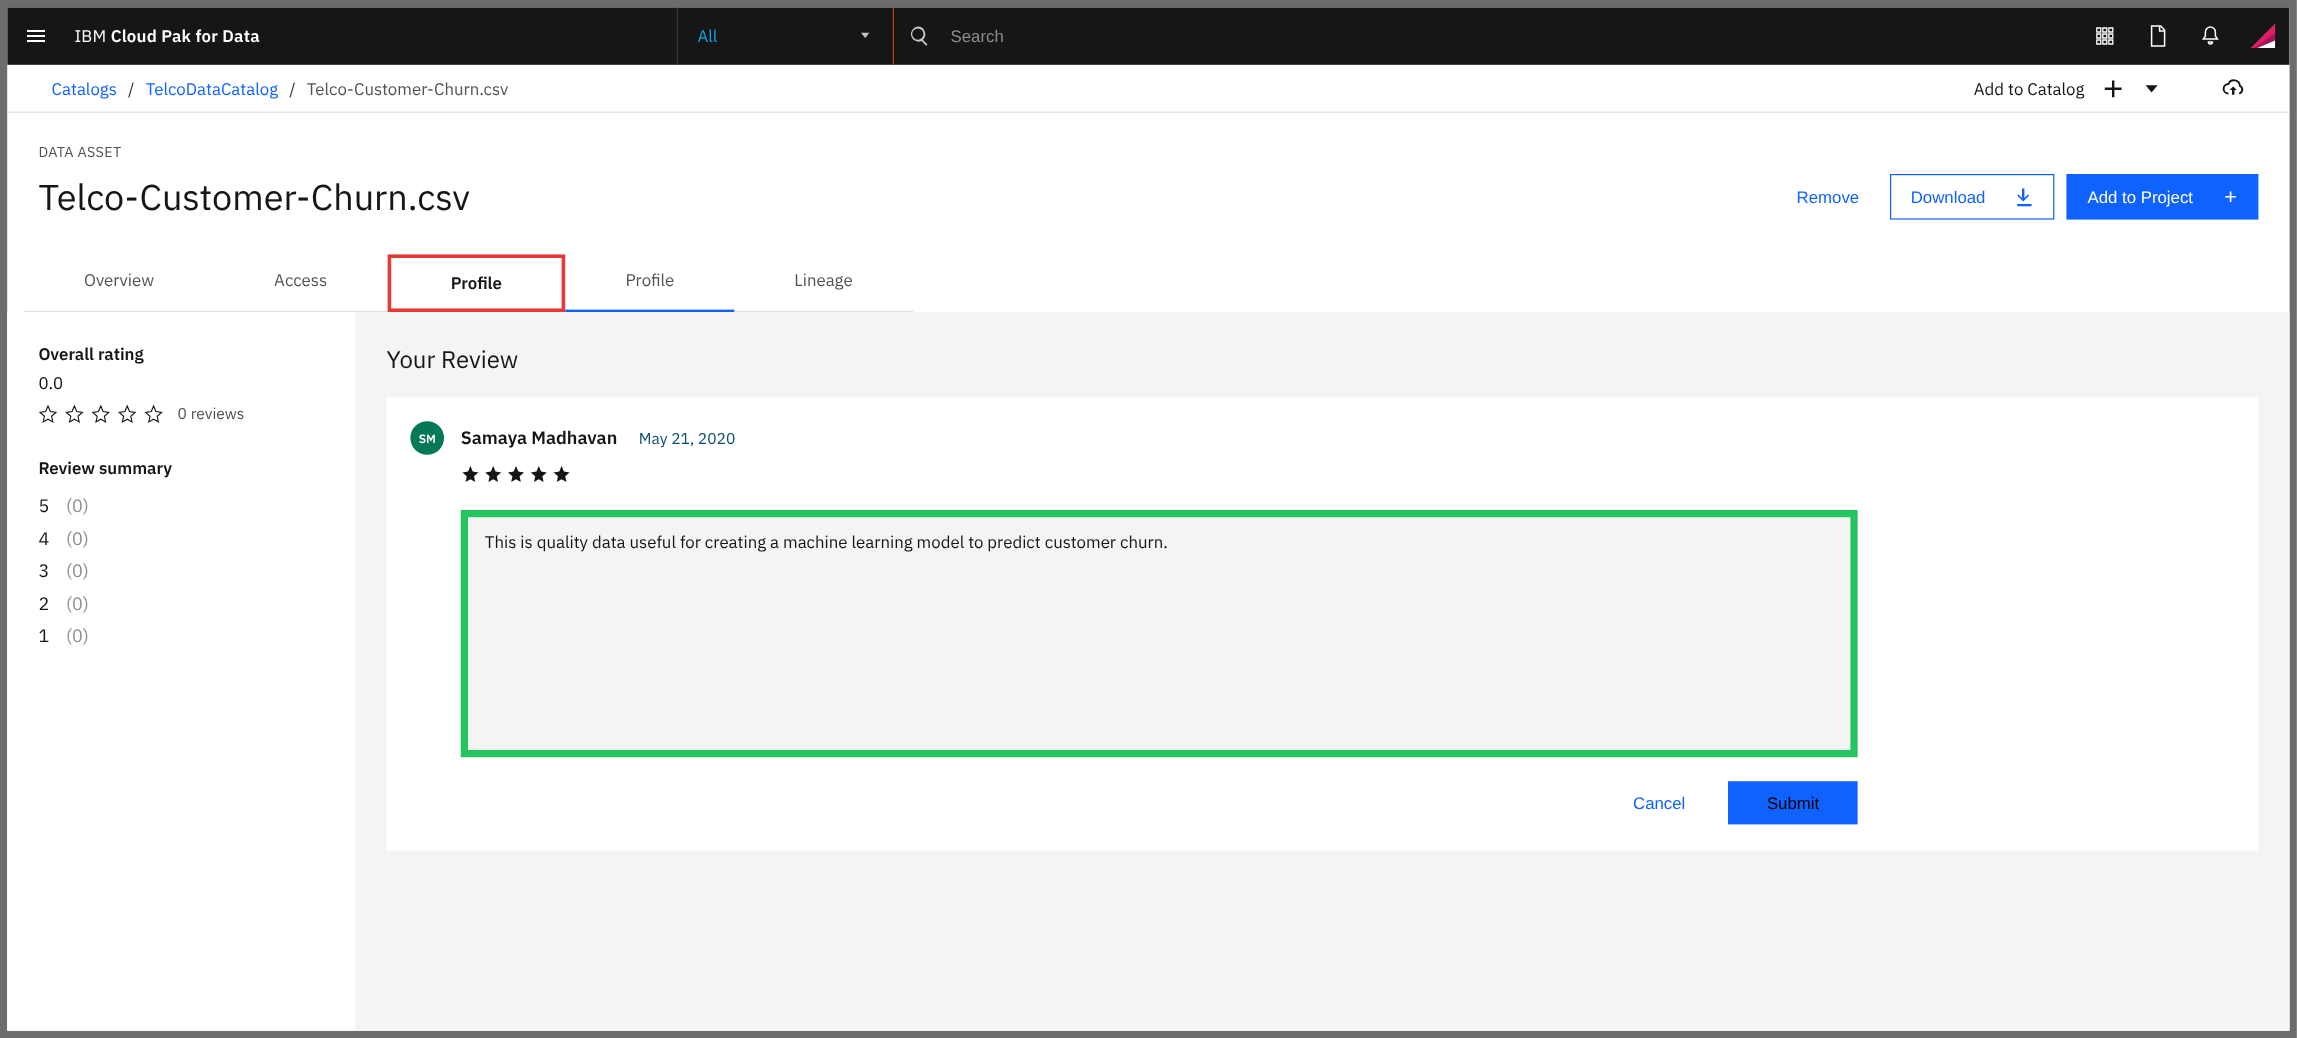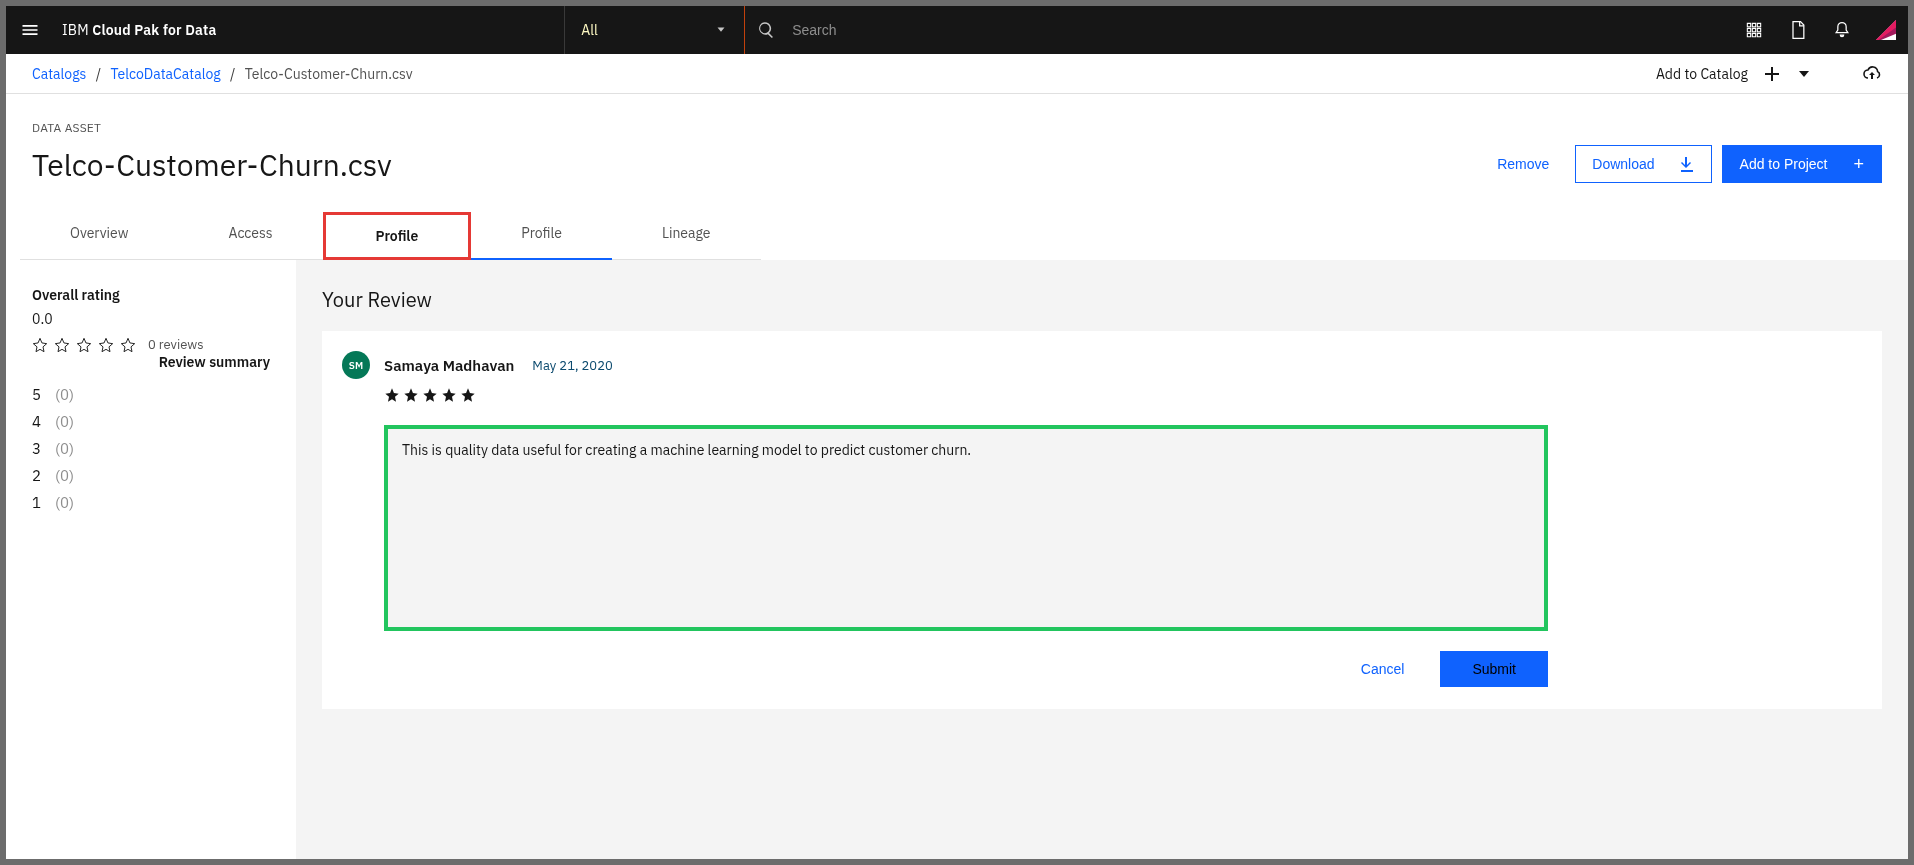--- a/index.html
+++ b/index.html
@@ -5,32 +5,32 @@
     * { box-sizing: border-box; margin: 0; padding: 0; }
     body { font-family: "IBM Plex Sans", Arial, sans-serif; background: #6c6c6c; padding: 6px; }
     .app-frame { background: #fff; width: 100%; height: 853px; overflow: hidden; display: flex; flex-direction: column; }
 
     
     .topbar { background: #161616; height: 48px; display: flex; align-items: center; color: #fff; }
     .hamburger { width: 48px; display:flex; align-items:center; justify-content:center; cursor:pointer; }
     .brand { padding-left: 8px; font-size: 14px; letter-spacing: .2px; }
     .brand b { font-weight: 600; }
     .topbar-spacer { flex: 1; }
-    .scope-select { height: 48px; width: 180px; border-left: 1px solid #393939; display:flex; align-items:center; justify-content:space-between; padding: 0 16px; color:#fef9c3; font-size:14px; cursor:pointer; }
+    .scope-select { height: 48px; width: 180px; border-left: 1px solid #393939; display:flex; align-items:center; justify-content:space-between; padding: 0 16px; color:#0ea5e9; font-size:14px; cursor:pointer; }
     .search-wrap { height:48px; display:flex; align-items:center; padding:0 12px; border-left:1px solid #c2410c; flex: 0 0 640px; }
     .search-wrap svg { width:20px; height:20px; fill:#c6c6c6; margin-right: 16px;}
     .search-input { background:transparent; border:none; color:#c6c6c6; font-size:14px; outline:none; width:100%; }
     .search-input::placeholder { color:#8d8d8d; }
     .topbar-icons { display:flex; align-items:center; gap:0; }
     .topbar-icon { width:44px; height:48px; display:flex; align-items:center; justify-content:center; cursor:pointer; }
     .topbar-icon svg { width:20px; height:20px; fill:#fff; }
     .logo-wedge { width:32px; height:32px; }
 
     
-    .subheader { height: 40px; border-bottom: 1px solid #e0e0e0; display:flex; align-items:center; padding: 0 26px; font-size:14px; }
+    .subheader { height: 40px; border-bottom: 1px solid #e0e0e0; display:flex; align-items:center; padding: 0 37px; font-size:14px; }
     .breadcrumb a { color:#0f62fe; text-decoration:none; }
     .breadcrumb .sep { color:#393939; padding: 0 6px; }
     .breadcrumb .current { color:#525252; }
     .subheader-spacer { flex:1; }
     .add-catalog { display:flex; align-items:center; gap: 16px; color:#161616; }
     .add-catalog-label { font-size:14px; }
     .mini-ic { width:16px; height:16px; fill:#161616; cursor:pointer; }
 
     
     .asset-header { padding: 26px 26px 0 26px; display:flex; align-items:flex-end; }
@@ -51,36 +51,36 @@
     .tab.active-underline { border-bottom:2px solid #0f62fe; }
 
     
     .content { flex:1; display:flex; background:#fff; overflow:hidden; }
     .sidebar-panel { width: 290px; background:#fff; border-top: none; padding: 26px 26px; font-size:14px; color:#161616; }
     .rating-title { font-weight:600; margin-bottom:6px; }
     .rating-value { margin-bottom:8px; }
     .star-row { display:flex; align-items:center; gap:6px; }
     .star-row svg { width:16px; height:16px; fill:none; stroke:#161616; stroke-width:1.4; }
     .reviews-count { color:#525252; font-size:13px; margin-left:6px; }
-    .summary-title { font-weight:600; margin-bottom:10px;text-align:right; }
+    .summary-title { font-weight:600; margin-top:28px; margin-bottom:10px; }
     .summary-row { display:flex; gap:14px; padding:4px 0; font-size:15px; }
     .summary-row .cnt { color:#8d8d8d; }
 
     .main-panel { flex:1; background:#f4f4f4; padding: 26px 26px; overflow:auto; }
     .panel-title { font-size:20px; color:#161616; margin-bottom:18px; }
 
     .review-card { background:#fff; padding: 20px 20px 22px 20px; }
     .review-head { display:flex; align-items:center; gap:14px; }
     .avatar { width:28px; height:28px; border-radius:50%; background:#047857; color:#fff; font-size:10px; display:flex; align-items:center; justify-content:center; font-weight:600; }
     .reviewer { font-weight:600; font-size:15px; color:#161616; }
     .review-date { color:#0c4a6e; font-size:13px; margin-left:4px; }
     .filled-stars { display:flex; gap:3px; margin-top:8px; margin-left:42px; }
     .filled-stars svg { width:16px; height:16px; fill:#161616; }
 
-    .review-textarea { display:block; width: calc(100% - 356px); margin-left:42px; margin-top:22px; height:206px; border:4px solid #22c55e; background:#f4f4f4; padding:12px 14px; font-size:14px; color:#161616; resize:none; outline:none; font-family:inherit; }
+    .review-textarea { display:block; width: calc(100% - 356px); margin-left:42px; margin-top:22px; height:206px; border:6px solid #22c55e; background:#f4f4f4; padding:12px 14px; font-size:14px; color:#161616; resize:none; outline:none; font-family:inherit; }
 
     .review-actions { display:flex; justify-content:flex-end; width: calc(100% - 314px); gap:12px; margin-top:20px; }
     .btn-ghost { background:none; border:none; color:#0f62fe; font-size:14px; padding: 10px 24px; cursor:pointer; }
     .btn-submit { background:#0f62fe; color:#000000; border:none; font-size:14px; padding: 10px 32px; cursor:pointer; }
   </style>
 </head>
 <body>
 
 <div class="app-frame">
 

